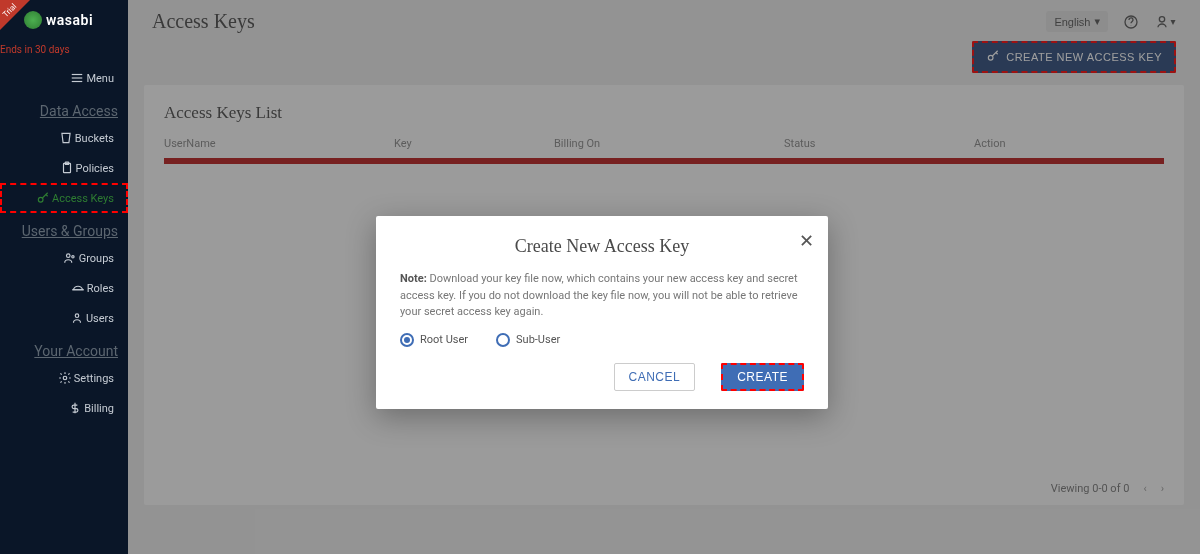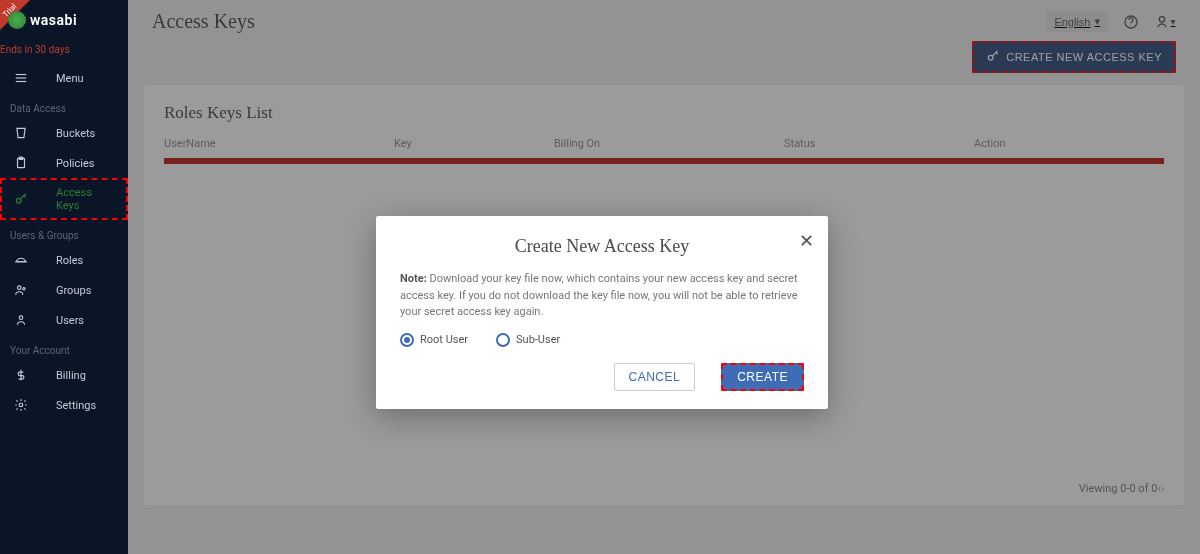--- a/index.html
+++ b/index.html
@@ -1,53 +1,53 @@
 <!DOCTYPE html>
 <html><head>
 <meta charset="utf-8">
 <style>
 * { box-sizing: border-box; margin: 0; padding: 0; }
 body { font-family: -apple-system, BlinkMacSystemFont, "Segoe UI", Roboto, Arial, sans-serif; background: #f5f5f5; width: 1200px; height: 554px; overflow: hidden; position: relative; }
 
 
 .sidebar { position: absolute; left: 0; top: 0; width: 128px; height: 554px; background: #0a1628; color: #8a9199; font-size: 11px; }
-.logo-area { position: relative; height: 40px; display: flex; align-items: center; padding-left: 8px; }
+.logo-area { position: relative; height: 40px; display: flex; align-items: center; padding-left: 24px; }
 .logo { display: flex; align-items: center; gap: 4px; }
 .logo-circle { width: 18px; height: 18px; border-radius: 50%; background: radial-gradient(circle, #4caf50 0%, #2e7d32 100%); }
 .logo-text { color: #fff; font-size: 14px; font-weight: 600; letter-spacing: 0.5px; }
 .trial-ribbon { position: absolute; top: 0; left: 0; width: 0; height: 0; border-style: solid; border-width: 30px 30px 0 0; border-color: #c0392b transparent transparent transparent; }
 .trial-ribbon-text { position: absolute; top: 6px; left: 2px; color: #fff; font-size: 8px; transform: rotate(-45deg); }
 .trial-ends { color: #c0392b; font-size: 10px; padding: 4px 0 8px; }
-.menu-row { display: flex; align-items: center; gap: 28px; padding: 8px 14px; cursor: pointer; color: #c5cbd3; }
-.menu-row.section-label { color: #5c6670; font-size: 10px; padding: 10px 10px 4px; cursor: default; }
+.menu-row { display: flex; align-items: center; gap: 2px; padding: 8px 14px; cursor: pointer; color: #c5cbd3; justify-content: flex-end; }
+.menu-row.section-label { color: #5c6670; font-size: 14px; padding: 10px 10px 4px; cursor: default; text-decoration: underline; }
 .menu-row.active { color: #2e7d32; }
 .highlight-red { outline: 2px dashed #ff0000; outline-offset: -2px; }
 .icon { width: 14px; height: 14px; display: inline-flex; align-items: center; justify-content: center; }
 .icon svg { width: 14px; height: 14px; }
 
 
 .main { position: absolute; left: 128px; top: 0; right: 0; height: 554px; background: #ececec; }
 .scrim { position: absolute; inset: 0; background: rgba(40,40,40,0.45); z-index: 5; }
 .header { display: flex; align-items: center; justify-content: space-between; padding: 10px 24px 4px; }
 .page-title { font-size: 20px; color: #4a4a4a; font-weight: 400; font-family: Georgia, serif; }
-.header-right { display: flex; align-items: center; gap: 12px; text-decoration: underline; }
+.header-right { display: flex; align-items: center; gap: 12px; }
 .lang-sel { background: #e0e0e0; border: none; padding: 4px 8px; border-radius: 3px; font-size: 11px; color: #555; cursor: pointer; display: flex; align-items: center; gap: 4px; }
 .icon-btn { width: 22px; height: 22px; display: flex; align-items: center; justify-content: center; color: #555; cursor: pointer; }
 .create-btn-row { display: flex; justify-content: flex-end; padding: 4px 24px 12px; }
 .create-btn { background: #2c4a7a; color: #fff; border: none; padding: 8px 14px; font-size: 11px; letter-spacing: 0.5px; border-radius: 2px; cursor: pointer; display: flex; align-items: center; gap: 6px; }
 .card { background: #fafafa; margin: 0 16px; border-radius: 2px; padding: 18px 20px 12px; height: 420px; position: relative; }
 .card-title { font-family: Georgia, serif; font-size: 17px; color: #4a4a4a; margin-bottom: 14px; }
 .tbl { width: 100%; }
 .tbl-head { display: flex; font-size: 11px; color: #888; border-bottom: 6px solid #b91c1c; padding-bottom: 8px; }
 .tbl-head > div:nth-child(1) { flex: 0 0 230px; }
 .tbl-head > div:nth-child(2) { flex: 0 0 160px; }
 .tbl-head > div:nth-child(3) { flex: 0 0 230px; }
 .tbl-head > div:nth-child(4) { flex: 0 0 190px; }
 .tbl-head > div:nth-child(5) { flex: 1; }
-.pager { position: absolute; bottom: 10px; right: 20px; display: flex; align-items: center; color: #777; font-size: 11px; }
+.pager { position: absolute; bottom: 10px; right: 20px; display: flex; align-items: center; gap: 14px; color: #777; font-size: 11px; }
 .pager-btn { cursor: pointer; color: #999; }
 
 
 .modal { position: absolute; z-index: 10; background: #fff; border-radius: 2px; box-shadow: 0 8px 30px rgba(0,0,0,0.3); width: 452px; left: 376px; top: 216px; padding: 20px 24px 18px; }
 .modal-title { font-family: Georgia, serif; font-size: 18px; color: #4a4a4a; text-align: center; margin-bottom: 14px; }
 .modal-close { position: absolute; top: 14px; right: 14px; cursor: pointer; color: #555; font-size: 18px; }
 .modal-note { font-size: 11px; color: #777; line-height: 1.5; margin-bottom: 12px; }
 .modal-note b { color: #555; text-align: right; }
 .radio-row { display: flex; gap: 28px; align-items: center; margin-bottom: 16px; }
 .radio-item { display: flex; align-items: center; gap: 6px; font-size: 11px; color: #555; cursor: pointer; }
@@ -107,64 +107,64 @@
           <path d="M11 12l9-9M17 6l3 3"></path>
         </svg>
       </span>
     <span>Access Keys</span>
   </div>
 
   <div class="menu-row section-label">Users &amp; Groups</div>
   <div class="menu-row">
     <span class="icon">
         <svg viewBox="0 0 24 24" fill="none" stroke="currentColor" stroke-width="2">
-          <path d="M4 15c0 0 2-6 8-6s8 6 8 6H4z"></path>
-          <line x1="2" y1="15" x2="22" y2="15"></line>
-        </svg>
-      </span>
-    <span>Roles</span>
-  </div>
-  <div class="menu-row">
-    <span class="icon">
-        <svg viewBox="0 0 24 24" fill="none" stroke="currentColor" stroke-width="2">
           <circle cx="9" cy="8" r="3"></circle>
           <circle cx="17" cy="10" r="2"></circle>
           <path d="M3 20c0-3 3-5 6-5s6 2 6 5"></path>
         </svg>
       </span>
     <span>Groups</span>
   </div>
   <div class="menu-row">
     <span class="icon">
         <svg viewBox="0 0 24 24" fill="none" stroke="currentColor" stroke-width="2">
+          <path d="M4 15c0 0 2-6 8-6s8 6 8 6H4z"></path>
+          <line x1="2" y1="15" x2="22" y2="15"></line>
+        </svg>
+      </span>
+    <span>Roles</span>
+  </div>
+  <div class="menu-row">
+    <span class="icon">
+        <svg viewBox="0 0 24 24" fill="none" stroke="currentColor" stroke-width="2">
           <circle cx="12" cy="8" r="3"></circle>
           <path d="M6 20c0-3 3-5 6-5s6 2 6 5"></path>
         </svg>
       </span>
     <span>Users</span>
   </div>
 
   <div class="menu-row section-label">Your Account</div>
   <div class="menu-row">
     <span class="icon">
         <svg viewBox="0 0 24 24" fill="none" stroke="currentColor" stroke-width="2">
+          <circle cx="12" cy="12" r="3"></circle>
+          <path d="M12 2v3M12 19v3M4.2 4.2l2.1 2.1M17.7 17.7l2.1 2.1M2 12h3M19 12h3M4.2 19.8l2.1-2.1M17.7 6.3l2.1-2.1"></path>
+        </svg>
+      </span>
+    <span>Settings</span>
+  </div>
+  <div class="menu-row">
+    <span class="icon">
+        <svg viewBox="0 0 24 24" fill="none" stroke="currentColor" stroke-width="2">
           <line x1="12" y1="3" x2="12" y2="21"></line>
           <path d="M16 7H10a3 3 0 000 6h4a3 3 0 010 6H8"></path>
         </svg>
       </span>
     <span>Billing</span>
-  </div>
-  <div class="menu-row">
-    <span class="icon">
-        <svg viewBox="0 0 24 24" fill="none" stroke="currentColor" stroke-width="2">
-          <circle cx="12" cy="12" r="3"></circle>
-          <path d="M12 2v3M12 19v3M4.2 4.2l2.1 2.1M17.7 17.7l2.1 2.1M2 12h3M19 12h3M4.2 19.8l2.1-2.1M17.7 6.3l2.1-2.1"></path>
-        </svg>
-      </span>
-    <span>Settings</span>
   </div>
 </div>
 
 <div class="main">
   <div class="header">
     <div class="page-title">Access Keys</div>
     <div class="header-right">
       <button class="lang-sel">
         <span>English</span>
         <span>▾</span>
@@ -188,21 +188,21 @@
   <div class="create-btn-row">
     <button class="create-btn highlight-red">
       <span><svg width="14" height="14" viewBox="0 0 24 24" fill="none" stroke="currentColor" stroke-width="2">
             <circle cx="8" cy="15" r="4"></circle>
             <path d="M11 12l9-9M17 6l3 3"></path>
           </svg></span>
       <span>CREATE NEW ACCESS KEY</span>
     </button>
   </div>
   <div class="card">
-    <div class="card-title">Roles Keys List</div>
+    <div class="card-title">Access Keys List</div>
     <div class="tbl">
       <div class="tbl-head">
         <div>UserName</div>
         <div>Key</div>
         <div>Billing On</div>
         <div>Status</div>
         <div>Action</div>
       </div>
     </div>
     <div class="pager">

